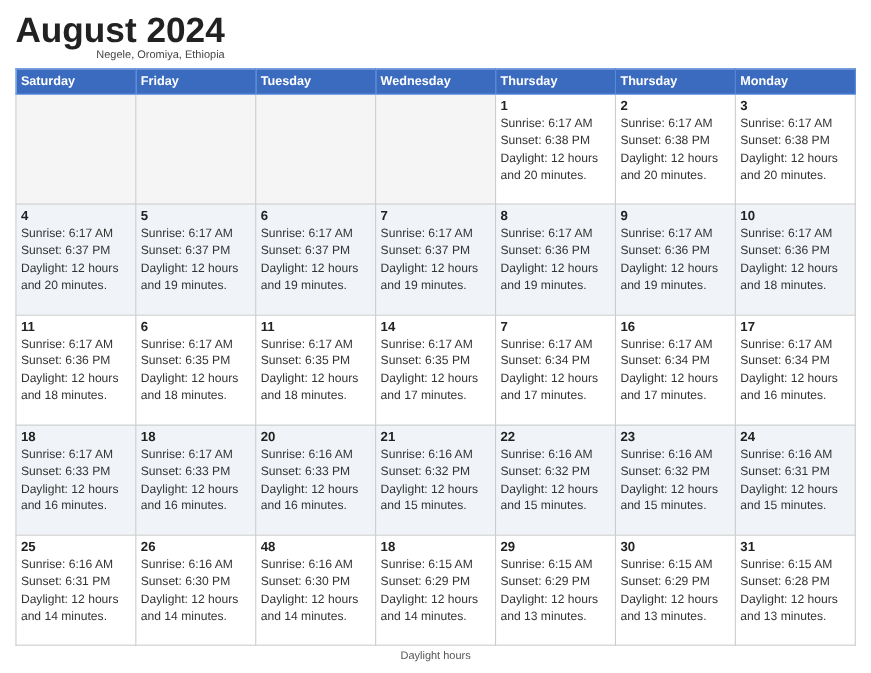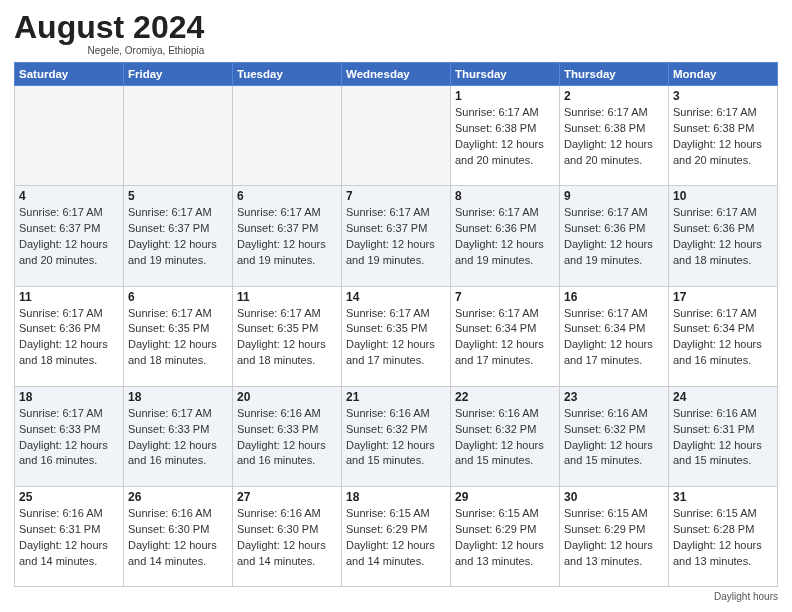--- a/index.html
+++ b/index.html
@@ -94,21 +94,21 @@
     }
     .day-info {
       font-size: 11px;
       color: #333;
       line-height: 1.45;
     }
     .footer-note {
       font-size: 10px;
       color: #555;
       margin-top: 4px;
-      text-align: right;
+      text-align: center;
     }
   </style>
 </head>
 <body>
 
 <div class="page">
   <div class="top-section">
     <div class="title-section">
       <div class="main-title">August 2024</div>
       <div class="subtitle">Negele, Oromiya, Ethiopia</div>
@@ -317,21 +317,21 @@
 and 14 minutes.</div>
           </td>
           <td>
             <span class="day-num">26</span>
             <div class="day-info">Sunrise: 6:16 AM
 Sunset: 6:30 PM
 Daylight: 12 hours
 and 14 minutes.</div>
           </td>
           <td>
-            <span class="day-num">27</span>
+            <span class="day-num">48</span>
             <div class="day-info">Sunrise: 6:16 AM
 Sunset: 6:30 PM
 Daylight: 12 hours
 and 14 minutes.</div>
           </td>
           <td>
             <span class="day-num">18</span>
             <div class="day-info">Sunrise: 6:15 AM
 Sunset: 6:29 PM
 Daylight: 12 hours

